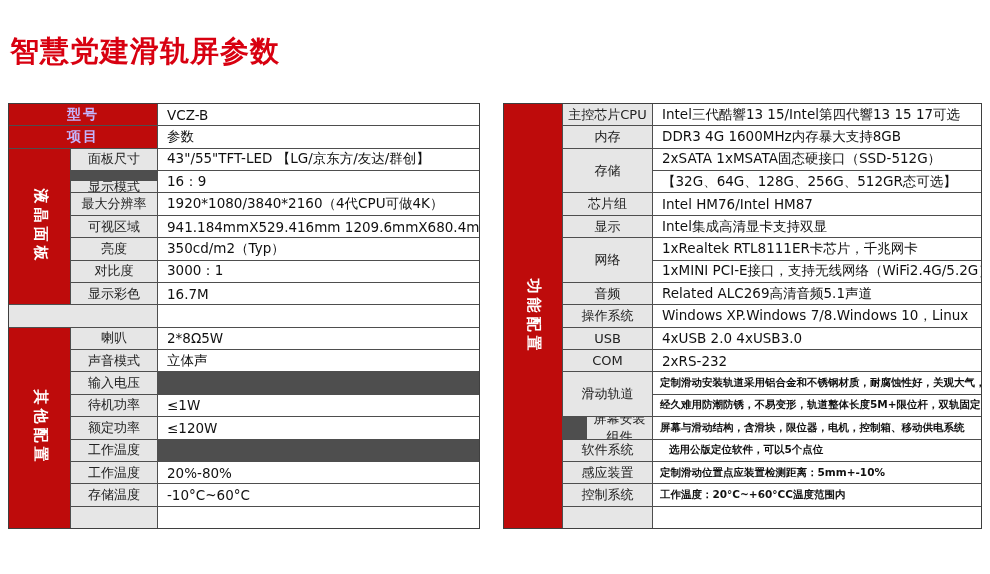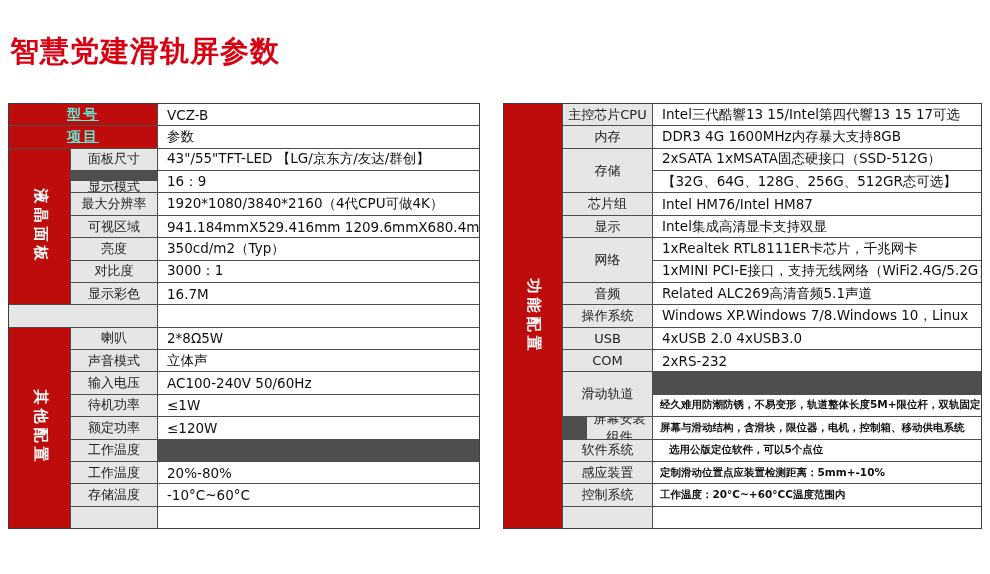--- a/index.html
+++ b/index.html
@@ -21,22 +21,22 @@
     grid-template-columns:61px 86px 1fr;
     grid-template-rows:repeat(19,1fr);
   }
   #right-table{
     left:503px;top:103px;width:477px;height:424px;
     grid-template-columns:58px 89px 1fr;
     grid-template-rows:repeat(19,1fr);
   }
   .cell{display:flex;align-items:center;overflow:hidden;min-width:0;}
   .hdr{
-    background:#be0b0b;color:#5eead4;justify-content:center;
-    font-size:14px;font-weight:700;letter-spacing:2px;text-decoration:underline;
+    background:#be0b0b;color:#c4b5fd;justify-content:center;
+    font-size:14px;font-weight:700;letter-spacing:2px;
   }
   .lbl{
     background:#e6e6e6;color:#222222;justify-content:center;
     font-size:13px;text-align:center;padding:0 2px;
   }
   .val{
     background:#ffffff;color:#101010;
     font-size:13.5px;padding:0 9px;white-space:nowrap;
   }
   .val.small{font-size:10.5px;font-weight:600;padding:0 7px;}
@@ -77,21 +77,20 @@
     <div class="cell sep" style="grid-area: 10 / 1 / auto / 3;"></div>
     <div class="cell val" style="grid-area: 10 / 3;"></div>
     <div class="cell sidebar" style="grid-area: 11 / 1 / span 9;">
       <span>其他配置</span>
     </div>
     <div class="cell lbl" style="grid-area: 11 / 2;">喇叭</div>
     <div class="cell val" style="grid-area: 11 / 3;">2*8Ω5W</div>
     <div class="cell lbl" style="grid-area: 12 / 2;">声音模式</div>
     <div class="cell val" style="grid-area: 12 / 3;">立体声</div>
     <div class="cell lbl" style="grid-area: 13 / 2;">输入电压</div>
-    <div class="cell val" style="grid-area: 13 / 3;">AC100-240V 50/60Hz</div>
     <div class="cell lbl" style="grid-area: 14 / 2;">待机功率</div>
     <div class="cell val" style="grid-area: 14 / 3;">≤1W</div>
     <div class="cell lbl" style="grid-area: 15 / 2;">额定功率</div>
     <div class="cell val" style="grid-area: 15 / 3;">≤120W</div>
     <div class="cell lbl" style="grid-area: 16 / 2;">工作温度</div>
     <div class="cell lbl" style="grid-area: 17 / 2;">工作温度</div>
     <div class="cell val" style="grid-area: 17 / 3;">20%-80%</div>
     <div class="cell lbl" style="grid-area: 18 / 2;">存储温度</div>
     <div class="cell val" style="grid-area: 18 / 3;">-10°C~60°C</div>
     <div class="cell lbl" style="grid-area: 19 / 2;"></div>
@@ -117,20 +116,21 @@
     <div class="cell val" style="grid-area: 8 / 3;">1xMINI PCI-E接口，支持无线网络（WiFi2.4G/5.2G）</div>
     <div class="cell lbl" style="grid-area: 9 / 2 / span 1;">音频</div>
     <div class="cell val" style="grid-area: 9 / 3;">Related ALC269高清音频5.1声道</div>
     <div class="cell lbl" style="grid-area: 10 / 2 / span 1;">操作系统</div>
     <div class="cell val" style="grid-area: 10 / 3;">Windows XP.Windows 7/8.Windows 10，Linux</div>
     <div class="cell lbl" style="grid-area: 11 / 2 / span 1;">USB</div>
     <div class="cell val" style="grid-area: 11 / 3;">4xUSB 2.0 4xUSB3.0</div>
     <div class="cell lbl" style="grid-area: 12 / 2 / span 1;">COM</div>
     <div class="cell val" style="grid-area: 12 / 3;">2xRS-232</div>
     <div class="cell lbl" style="grid-area: 13 / 2 / span 2;">滑动轨道</div>
+    <div class="cell val small" style="grid-area: 13 / 3;">定制滑动安装轨道采用铝合金和不锈钢材质，耐腐蚀性好，关观大气，</div>
     <div class="cell val small" style="grid-area: 14 / 3;">经久难用防潮防锈，不易变形，轨道整体长度5M+限位杆，双轨固定</div>
     <div class="cell lbl" style="grid-area: 15 / 2 / span 1; margin-left: 24px;">屏幕安装组件</div>
     <div class="cell val small" style="grid-area: 15 / 3;">屏幕与滑动结构，含滑块，限位器，电机，控制箱、移动供电系统</div>
     <div class="cell lbl" style="grid-area: 16 / 2 / span 1;">软件系统</div>
     <div class="cell val small" style="grid-area: 16 / 3; padding-left: 16px;">选用公版定位软件，可以5个点位</div>
     <div class="cell lbl" style="grid-area: 17 / 2 / span 1;">感应装置</div>
     <div class="cell val small" style="grid-area: 17 / 3;">定制滑动位置点应装置检测距离：5mm+-10%</div>
     <div class="cell lbl" style="grid-area: 18 / 2 / span 1;">控制系统</div>
     <div class="cell val small" style="grid-area: 18 / 3;">工作温度：20°C~+60°CC温度范围内</div>
     <div class="cell lbl" style="grid-area: 19 / 2 / span 1;"></div>

